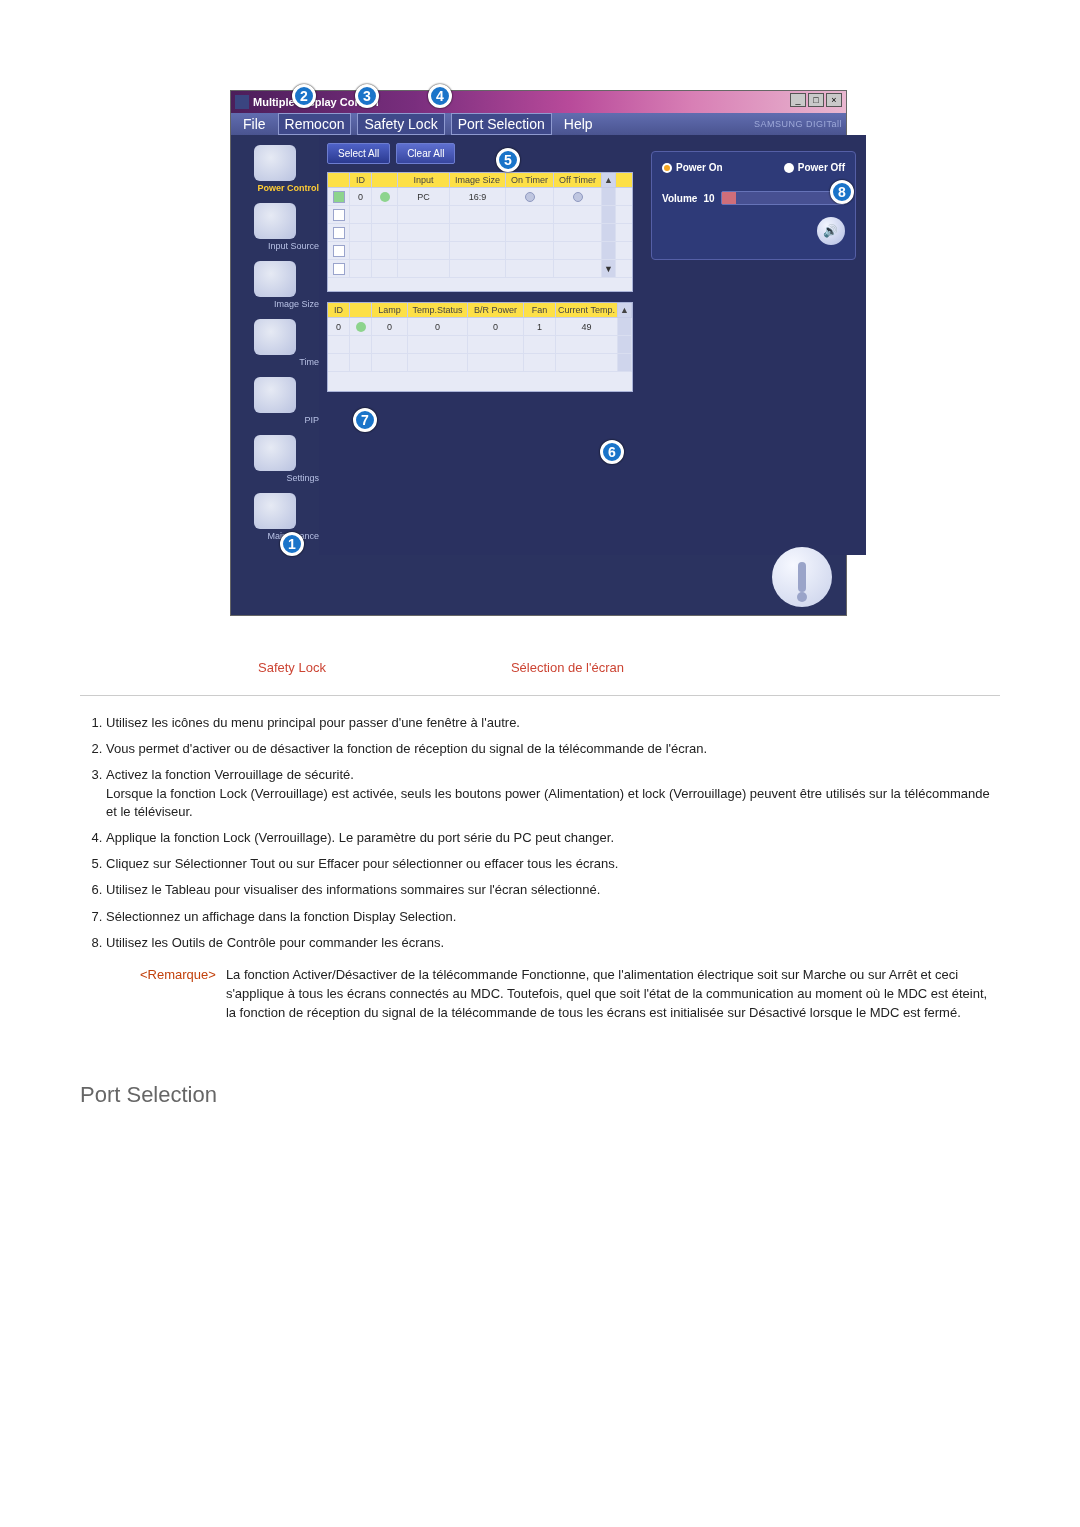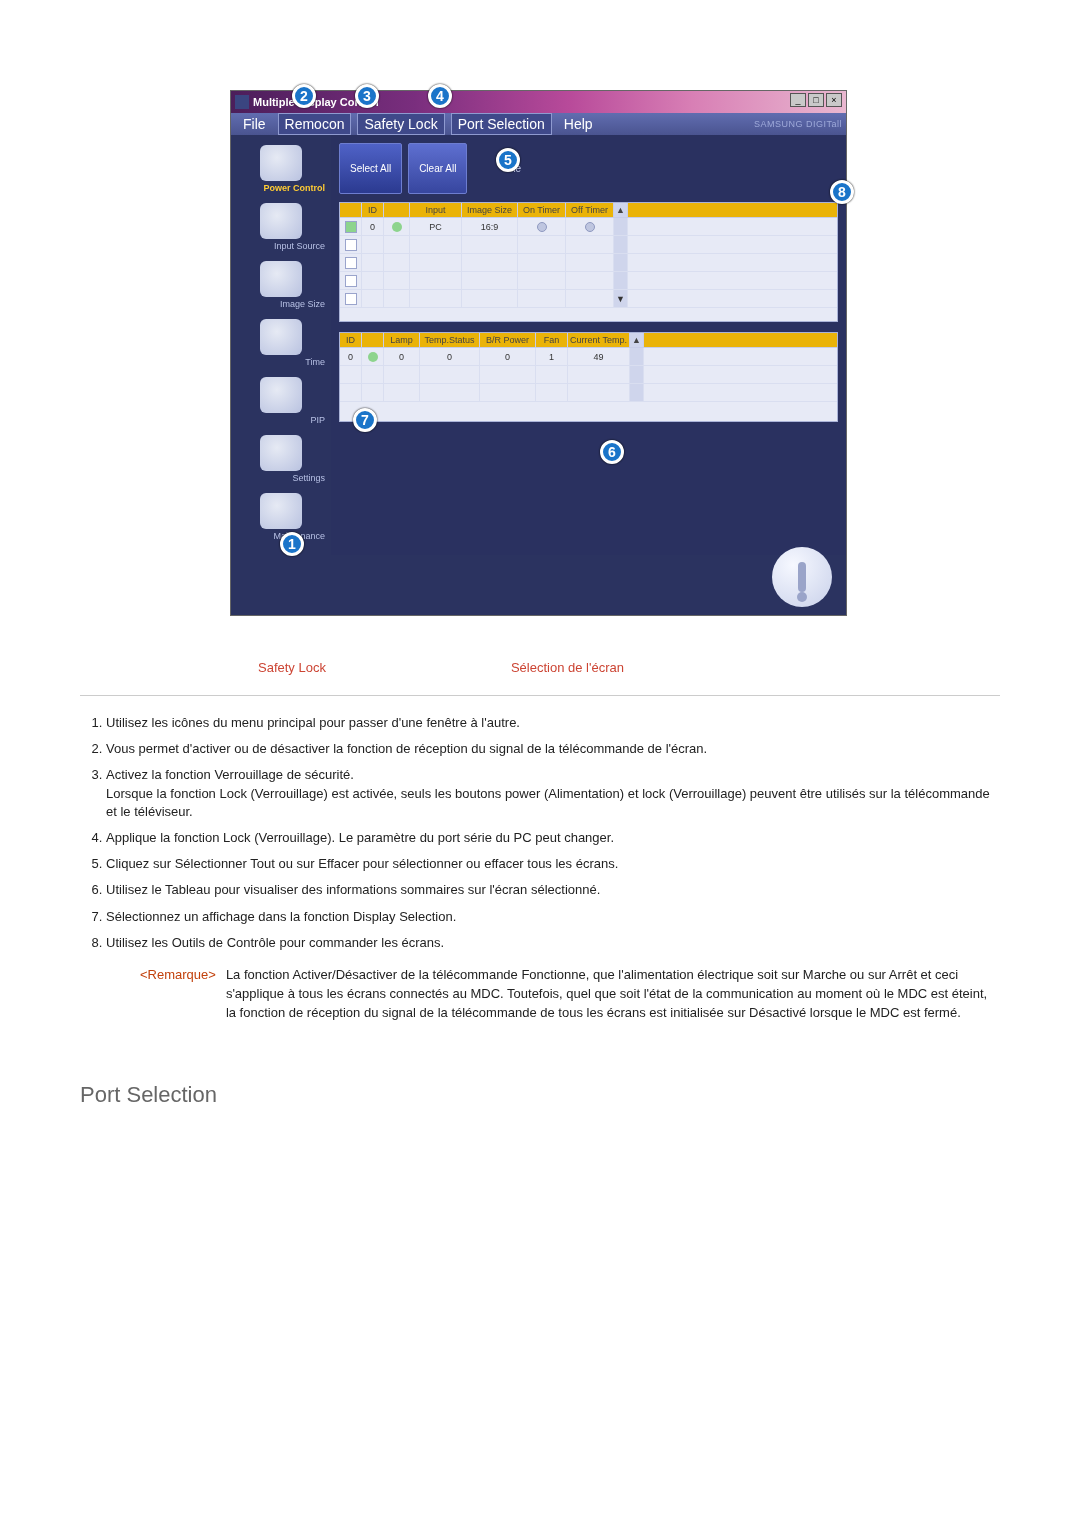--- a/index.html
+++ b/index.html
@@ -17,25 +17,25 @@
   .menubar .mi.box { border:1px solid #8f9ad0; background:#3f498a; }
   .brand { position:absolute; right:8px; font-size:9px; color:#9ea9d9; letter-spacing:0.5px; }
   .body { display:flex; background:#2e3a6c; }
   .sidebar { width:100px; background:#2b3360; padding:6px 0 10px 0; display:flex; flex-direction:column; align-items:center; gap:2px; }
   .side-item { width:88px; text-align:right; padding:2px 0 4px 0; }
   .side-icon { width:42px;height:36px;margin:2px auto 2px auto; background:radial-gradient(circle at 40% 35%,#e6eaf4,#b9c2e0); border-radius:6px; }
   .side-label { font-size:9px; color:#b7c0e4; }
   .side-item.active .side-label { color:#ffcc33; font-weight:bold; }
   .main { flex:1; background:#2a3160; padding:8px; position:relative; }
   .btn-row { display:flex; gap:6px; align-items:center; }
-  .sbtn { background:linear-gradient(#4f62c7,#2b3a90); border:1px solid #6d7dd0; color:#fff; font-size:10px; padding:19px 10px; border-radius:2px; }
+  .sbtn { background:linear-gradient(#4f62c7,#2b3a90); border:1px solid #6d7dd0; color:#fff; font-size:10px; padding:4px 10px; border-radius:2px; }
   .sbtn.clear { background:linear-gradient(#5e6fd0,#37469f); }
   .title-sm { color:#cfd6f4; font-size:10px; margin-left:6px; }
   .grid { margin-top:8px; background:#e7eaf6; border:1px solid #aab3d8; min-height:120px; position:relative; }
-  .ghead { display:flex; background:#eab308; font-size:9px; color:#444; border-bottom:1px solid #c7cde8; }
+  .ghead { display:flex; background:#fde047; font-size:9px; color:#444; border-bottom:1px solid #c7cde8; }
   .gc { border-right:1px solid #c7cde8; padding:2px 2px; text-align:center; }
   .gcw1{width:22px} .gcw2{width:22px} .gcw3{width:26px} .gcw4{width:52px} .gcw5{width:56px} .gcw6{width:48px} .gcw7{width:48px} .gcwS{width:14px;background:#cfd5ec;}
   .grow { display:flex; font-size:9px; color:#333; border-bottom:1px solid #d9def0; height:18px; align-items:center;}
   .gcell { border-right:1px solid #d9def0; padding:0 2px; text-align:center; height:100%; display:flex;align-items:center;justify-content:center;}
   .chk { width:12px;height:12px;background:#fff;border:1px solid #9aa4cc; }
   .chk.on { background:#8dd48d; }
   .dot { width:10px;height:10px;border-radius:50%; background:#8dd48d; display:inline-block;}
   .dot.off { background:#bfc6e0; border:1px solid #8f99c0;}
   .grid2 { margin-top:10px; background:#e7eaf6; border:1px solid #aab3d8; min-height:90px; }
   .right { width:225px; background:#2a3160; padding:16px 10px 10px 10px; position:relative; }
@@ -246,20 +246,42 @@
                   <div class="gcell" style="width:22px"></div>
                   <div class="gcell" style="width:36px"></div>
                   <div class="gcell" style="width:60px"></div>
                   <div class="gcell" style="width:56px"></div>
                   <div class="gcell" style="width:32px"></div>
                   <div class="gcell" style="width:62px"></div>
                   <div class="gcell gcwS"></div>
                 </div>
             </div>
           </div>
+          <div class="right">
+            <div class="ctrl-panel">
+              <div class="radio-row">
+                <span class="radio">
+                    <span class="rdot sel"></span>
+                    <span>Power On</span>
+                  </span>
+                <span class="radio">
+                    <span class="rdot"></span>
+                    <span>Power Off</span>
+                  </span>
+              </div>
+              <div class="vol-row">
+                <span>Volume</span>
+                <span>10</span>
+                <div class="slider">
+                    <div class="fill"></div>
+                  </div>
+              </div>
+              <div class="spk">🔊</div>
+            </div>
+          </div>
         </div>
       </div>
       <div class="bottom-bar" style="position:relative;">
         <div class="alert">
             <div class="glyph"></div>
           </div>
       </div>
     </div>
 
     <div class="badge" style="left:50px; bottom:60px;">1</div>

